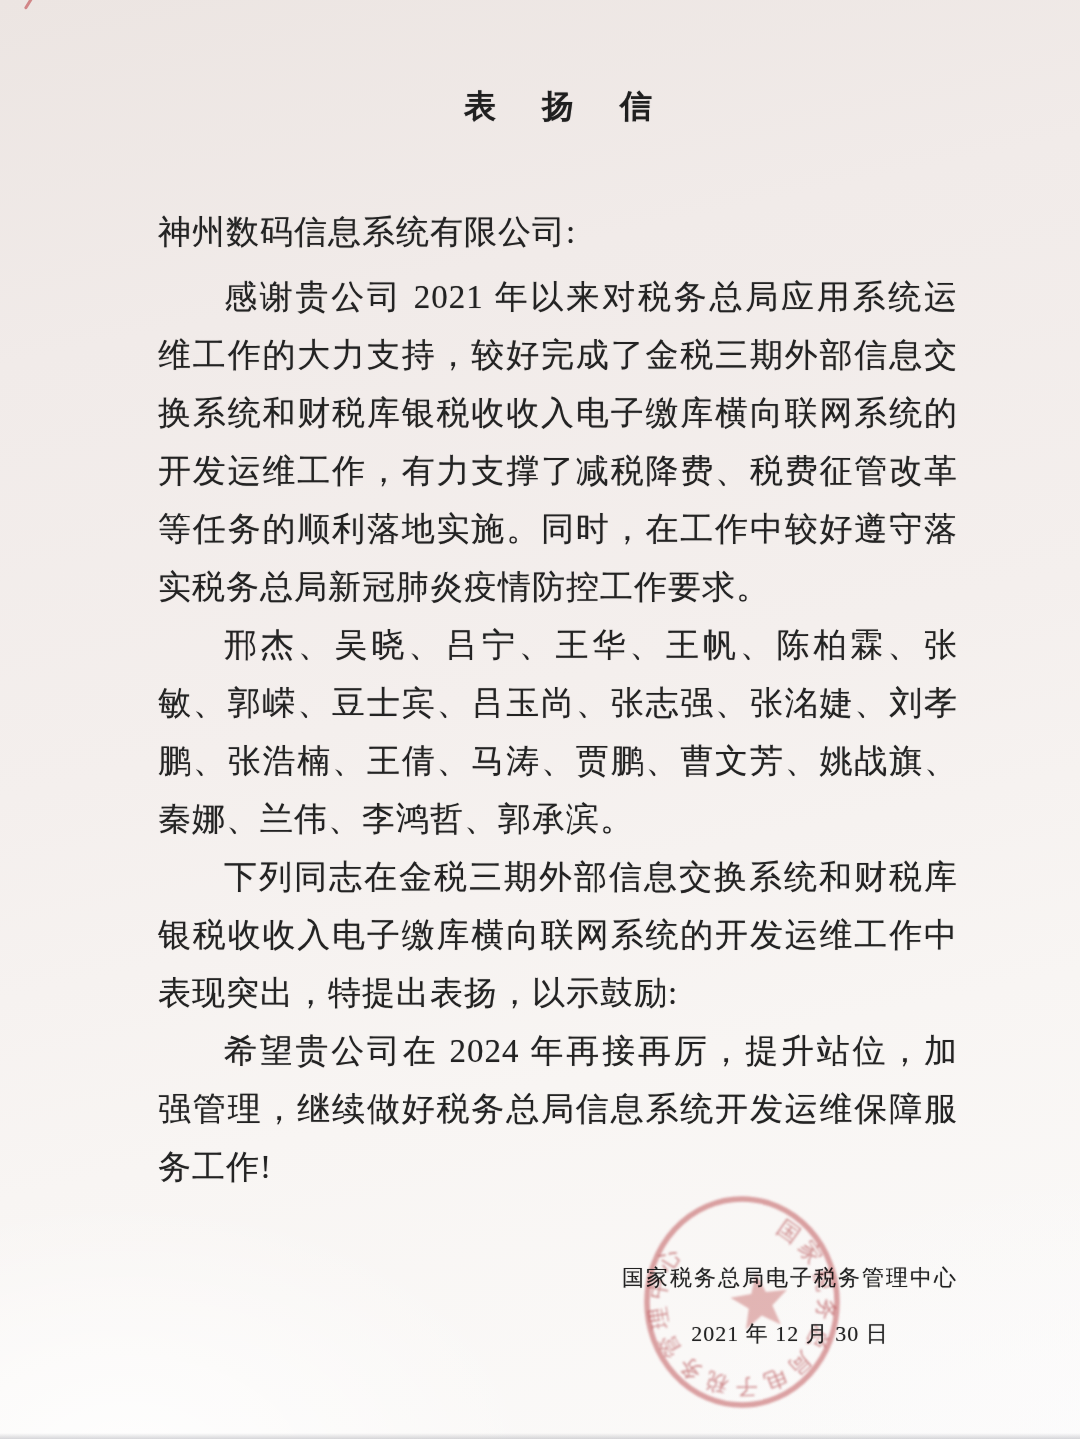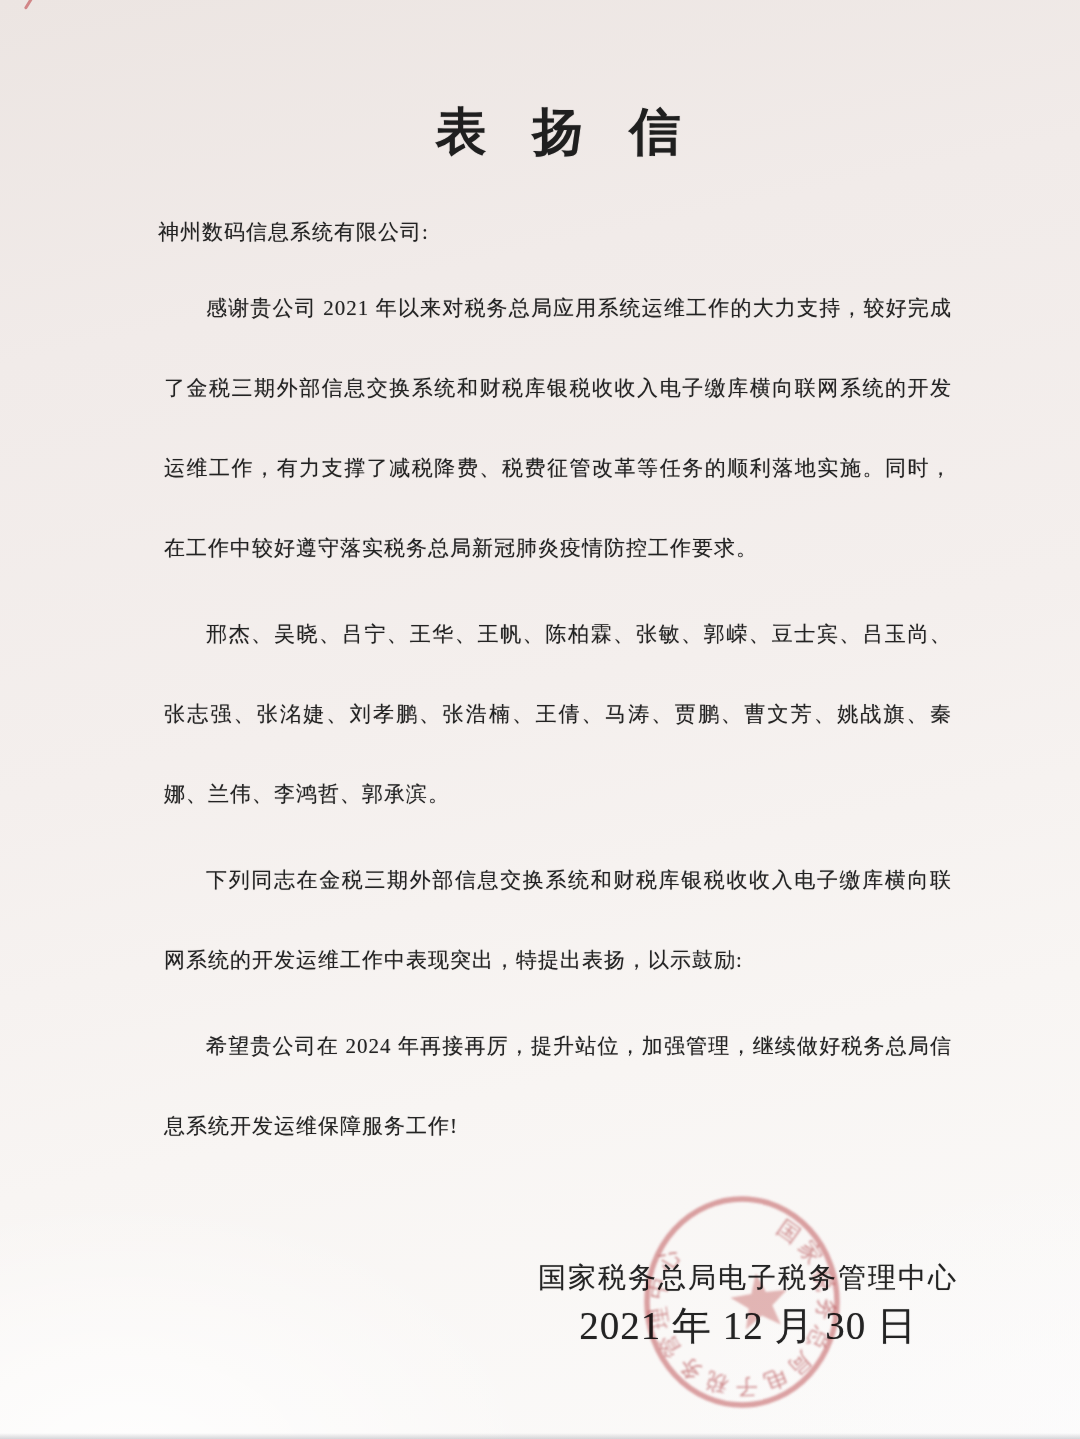--- a/index.html
+++ b/index.html
@@ -19,42 +19,42 @@
   .page::after{
     content:""; position:absolute; left:0; right:0; bottom:0; height:6px;
     background: linear-gradient(180deg, rgba(150,152,160,0) 0%, rgba(140,142,152,.35) 100%);
   }
   .pen-mark{
     position:absolute; left:27px; top:-3px; width:3px; height:13px;
     background:#c0464b; opacity:.6; transform:rotate(32deg); border-radius:2px;
   }
   .title{
     position:absolute; left:158px; top:64px; width:800px;
-    text-align:center; font-size:51px; font-weight:bold; color:#1f1f1f;
+    text-align:center; font-size:32px; font-weight:bold; color:#1f1f1f;
     letter-spacing:46px; padding-left:46px; box-sizing:border-box;
     text-shadow: 0 0 1px rgba(25,25,25,.45);
   }
   .letter-body{
     position:absolute; left:158px; top:210px; width:800px;
-    color:#232323; font-size:21px; letter-spacing:1px;
+    color:#232323; font-size:33px; letter-spacing:1px;
     text-shadow: 0 0 1px rgba(35,35,35,.4);
   }
   .salutation{
     line-height:44px; margin:0 0 14px 0;
   }
   .para{
-    margin:6px; line-height:80px; text-indent:2em;
+    margin:0; line-height:58px; text-indent:2em;
     text-align:justify; text-justify:inter-ideograph;
   }
   .sign-block{
     position:absolute; right:122px; top:1256px; text-align:center;
     color:#232323; text-shadow: 0 0 1px rgba(35,35,35,.4);
   }
-  .signature{ font-size:28px; letter-spacing:2px; line-height:44px; }
-  .sign-date{ font-size:39px; letter-spacing:1px; line-height:44px; margin-top:4px; }
+  .signature{ font-size:22px; letter-spacing:2px; line-height:44px; }
+  .sign-date{ font-size:22px; letter-spacing:1px; line-height:44px; margin-top:12px; }
   .seal{
     position:absolute; left:630px; top:1190px; width:230px; height:230px;
     mix-blend-mode:multiply; pointer-events:none;
   }
 </style>
 </head>
 <body>
 
 <div class="page">
 

